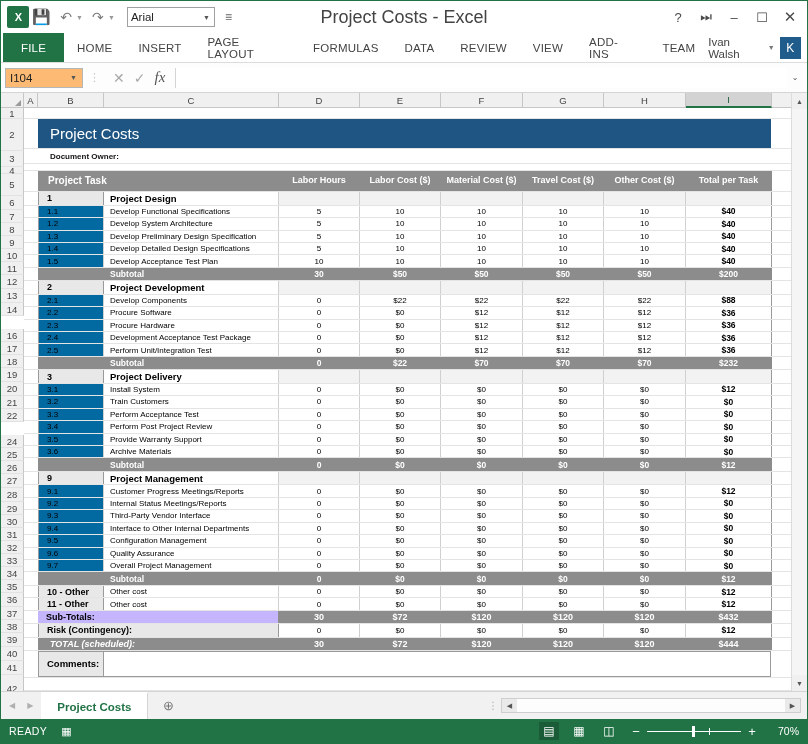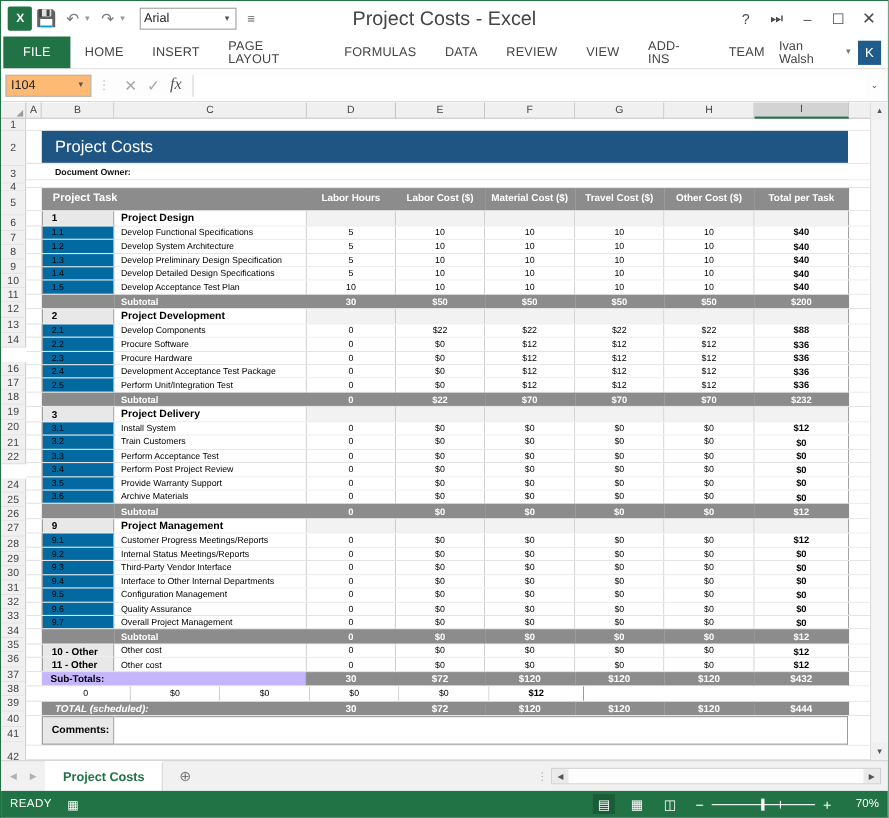--- a/index.html
+++ b/index.html
@@ -850,20 +850,21 @@
                 <div class="c wD tot-c">30</div>
                 <div class="c wE tot-c">$72</div>
                 <div class="c wF tot-c">$120</div>
                 <div class="c wG tot-c">$120</div>
                 <div class="c wH tot-c">$120</div>
                 <div class="c wI tot-c">$432</div>
                 <div class="c blankcell" style="flex: 1 1 0%;"></div>
               </div>
               <div class="r" style="height: 14px;">
                 <div class="c wA"></div>
+                <div class="c risk-lbl" style="width: 241px; flex: 0 0 241px; display: flex; align-items: center;">Risk (Contingency):</div>
                 <div class="c wD cell-val">0</div>
                 <div class="c wE cell-val">$0</div>
                 <div class="c wF cell-val">$0</div>
                 <div class="c wG cell-val">$0</div>
                 <div class="c wH cell-val">$0</div>
                 <div class="c wI cell-total">$12</div>
                 <div class="c blankcell" style="flex: 1 1 0%;"></div>
               </div>
               <div class="r" style="height: 14px;">
                 <div class="c wA"></div>

